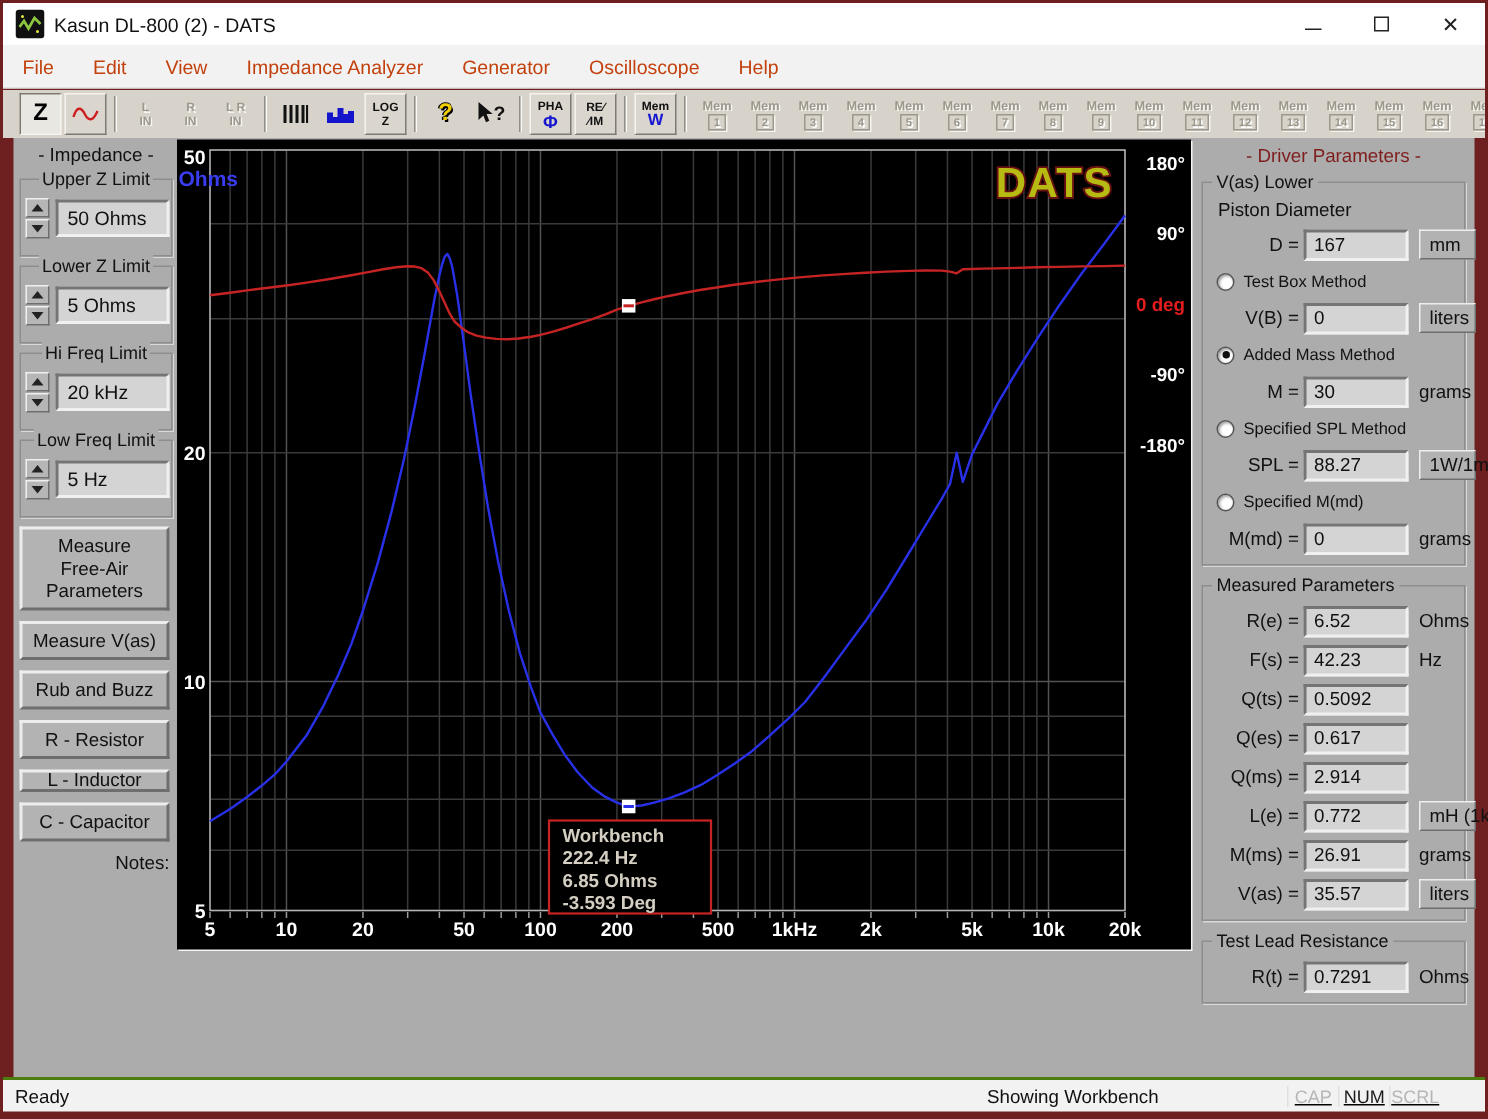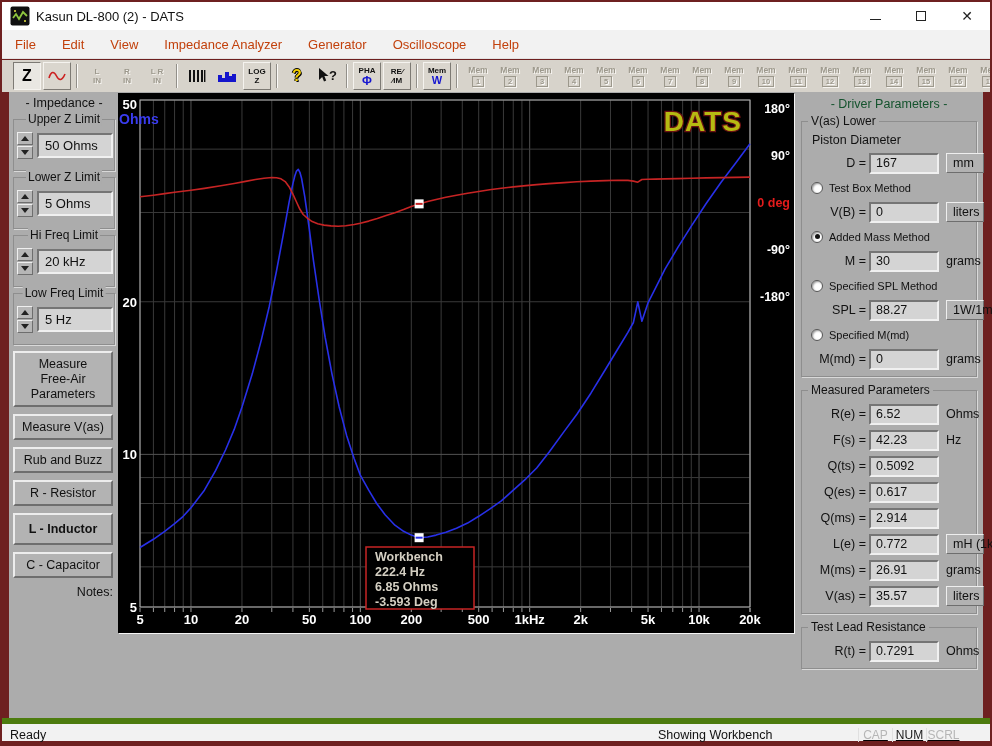--- a/index.html
+++ b/index.html
@@ -55,36 +55,36 @@
   .tri-down{width:0;height:0;border-left:4px solid transparent;border-right:4px solid transparent;border-top:5px solid #222;}
   .spin-field{position:absolute;left:23px;top:13px;width:76px;height:25px;background:#d4d4d4;border:2px solid;border-color:#757575 #f0f0f0 #f0f0f0 #757575;font-size:13px;color:#111;padding:3px 0 0 6px;}
   .lp-btn{width:100px;background:#b3b3b3;border:2px solid;border-color:#ededed #6e6e6e #6e6e6e #ededed;display:flex;align-items:center;justify-content:center;text-align:center;font-size:12.5px;color:#111;white-space:pre-line;line-height:15px;margin-bottom:7px;}
   .notes-label{text-align:right;font-size:12.5px;color:#111;margin-top:6px;padding-right:2px;}
 
   
   .chart{position:absolute;left:109px;top:1px;width:676px;height:540px;background:#000;box-shadow:1px 1px 0 #f5f5f5;}
 
   
   .right-panel{position:absolute;left:786px;top:0;width:188px;height:626px;padding:4px 6px 0 6px;}
-  .rp-title{text-align:center;font-size:12.5px;color:#14532d;margin:1px 0 10px 0;}
+  .rp-title{text-align:center;font-size:12.5px;color:#7f1d1d;margin:1px 0 10px 0;}
   .rp-group{position:relative;border:1px solid #8e8e8e;box-shadow:1px 1px 0 #d9d9d9;padding:10px 4px 4px 4px;margin-bottom:13px;}
   .rp-legend{position:absolute;top:-8px;left:6px;background:#acacac;padding:0 3px;font-size:12px;color:#111;white-space:nowrap;}
   .plain-label{font-size:12.5px;color:#111;margin:1px 0 3px 6px;}
   .prow{display:flex;align-items:center;height:26px;}
   .plabel{width:60px;text-align:right;font-size:12.5px;color:#111;flex:none;margin-right:3px;white-space:nowrap;}
   .pfield{width:70px;height:21px;flex:none;background:#d4d4d4;border:2px solid;border-color:#757575 #f0f0f0 #f0f0f0 #757575;font-size:12.5px;color:#111;padding:1px 0 0 5px;}
   .punit{font-size:12.5px;color:#111;margin-left:7px;white-space:nowrap;}
   .punit.boxed{background:#b2b2b2;border:1px solid;border-color:#eeeeee #6e6e6e #6e6e6e #eeeeee;padding:2px 6px;min-width:38px;}
   .rrow{display:flex;align-items:center;height:23px;margin-left:5px;}
   .radio{width:12px;height:12px;border-radius:50%;background:#fff;border:1px solid #555;box-shadow:inset 1px 1px 2px #9a9a9a;flex:none;display:flex;align-items:center;justify-content:center;}
   .radio .dot{width:5px;height:5px;border-radius:50%;background:#111;}
   .rlabel{font-size:11px;color:#111;margin-left:6px;white-space:nowrap;}
 
   
-  .statusbar{position:absolute;left:2px;top:718px;width:988px;height:23px;background:#f2f2f2;border-top:6px solid #4d7c0f;}
+  .statusbar{position:absolute;left:2px;top:718px;width:988px;height:23px;background:#f2f2f2;border-top:2px solid #4d7c0f;}
   .sb-ready{position:absolute;left:8px;top:4px;font-size:12.5px;color:#111;}
   .sb-showing{position:absolute;left:656px;top:4px;font-size:12.5px;color:#111;}
   .sb-inds{position:absolute;right:30px;top:4px;display:flex;text-decoration:underline;}
   .sb-ind{width:34px;text-align:center;font-size:12px;border-left:1px solid #e0e0e0;}
   .sb-ind.active{color:#1a1a1a;}
   .sb-ind.inactive{color:#b6b6b6;}
 </style>
 </head>
 <body>
 
@@ -321,21 +321,21 @@
             </div>
           </div>
           <div class="spin-field">5 Hz</div>
         </div>
         <div class="lp-btn" style="height: 56px;">Measure
 Free-Air
 Parameters</div>
         <div class="lp-btn" style="height: 26px; margin-bottom: 7px;">Measure V(as)</div>
         <div class="lp-btn" style="height: 26px; margin-bottom: 7px;">Rub and Buzz</div>
         <div class="lp-btn" style="height: 26px; margin-bottom: 7px;">R - Resistor</div>
-        <div class="lp-btn" style="height: 32px; margin-bottom: 7px; font-weight: bold;">L - Inductor</div>
+        <div class="lp-btn" style="height: 15px; margin-bottom: 7px;">L - Inductor</div>
         <div class="lp-btn" style="height: 26px; margin-bottom: 7px;">C - Capacitor</div>
         <div class="notes-label">Notes:</div>
       </div>
 
     <div class="chart" id="chart"><svg viewBox="0 0 676 540" width="676" height="540" style="font-family: &quot;Liberation Sans&quot;, sans-serif;">
           <g>
             <line x1="22" y1="7" x2="22" y2="514" stroke="#3a3a3a" stroke-width="1"></line>
             <line x1="22" y1="515" x2="22" y2="519" stroke="#9a9a9a" stroke-width="1"></line>
             <line x1="35.4091492660688" y1="7" x2="35.4091492660688" y2="514" stroke="#3a3a3a" stroke-width="1"></line>
             <line x1="35.4091492660688" y1="515" x2="35.4091492660688" y2="519" stroke="#9a9a9a" stroke-width="1"></line>

